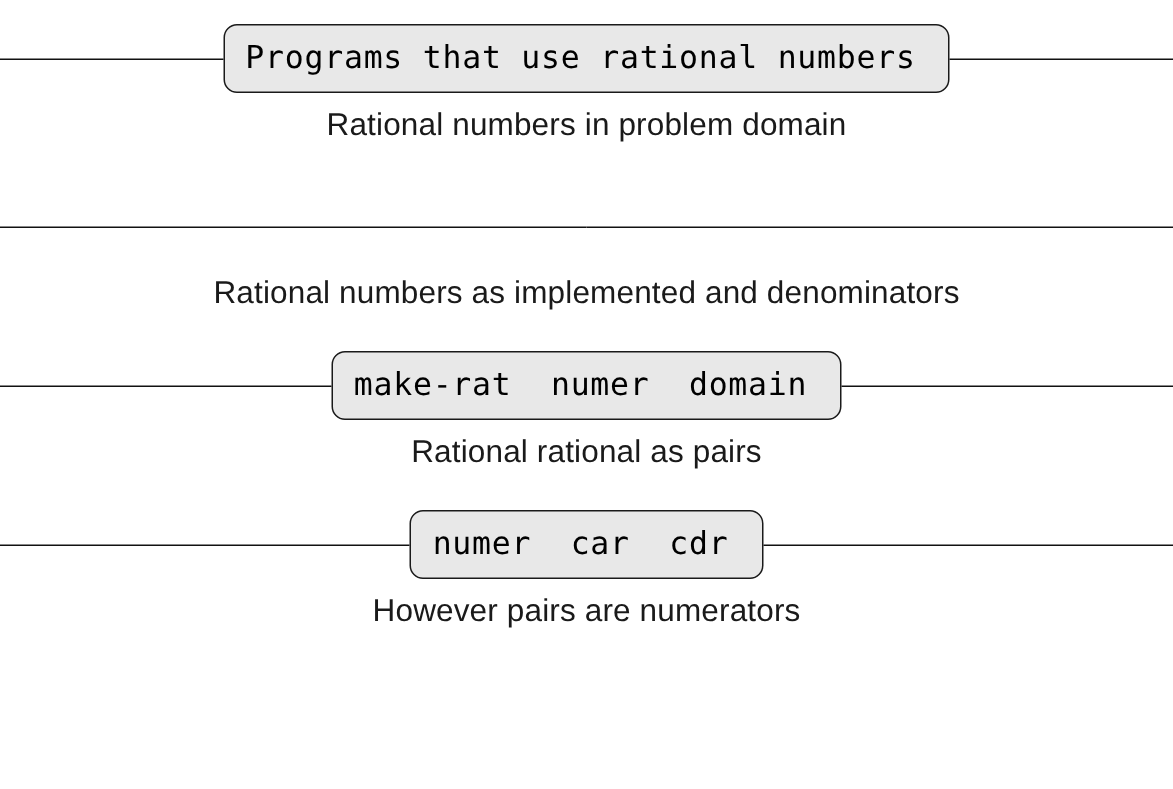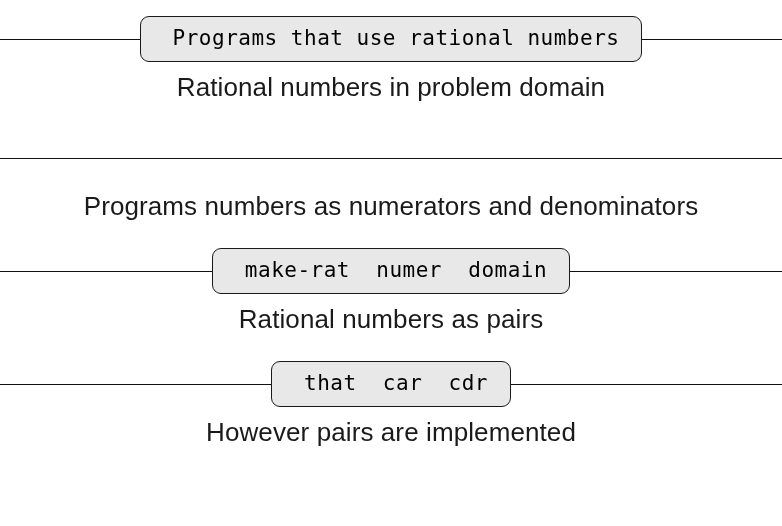--- a/index.html
+++ b/index.html
@@ -39,28 +39,28 @@
   }
   .box {
     flex: 0 0 auto;
     background: #e8e8e8;
     border: 1.5px solid #1a1a1a;
     border-radius: 9px;
     font-family: "DejaVu Sans Mono", "Liberation Mono", monospace;
     font-size: 21px;
     color: #000000;
     letter-spacing: 0.5px;
-    padding: 9px 22px 11px 32px;
+    padding: 9px 22px 11px 14px;
     white-space: pre;
     line-height: 1.15;
     text-align: center;
   }
   .caption {
     text-align: center;
-    font-size: 26px;
+    font-size: 21px;
     color: #1a1a1a;
     font-family: "Liberation Sans", sans-serif;
     margin-top: 8px;
     letter-spacing: 0.1px;
   }
   .gap-1 { height: 30px; }
   .gap-2 { height: 24px; }
   .gap-3 { height: 24px; }
 </style>
 </head>
@@ -77,38 +77,38 @@
     <div class="caption">Rational numbers in problem domain</div>
   </div>
 
   <div class="gap-1"></div>
 
   <div class="layer">
     <div class="bar-row">
       <span class="rule"></span>
       <span class="rule"></span>
     </div>
-    <div class="caption">Programs numbers as numerators and denominators</div>
+    <div class="caption">Rational numbers as implemented and denominators</div>
   </div>
 
   <div class="gap-2"></div>
 
   <div class="layer">
     <div class="bar-row">
       <span class="rule"></span>
       <span class="box">make-rat  numer  domain</span>
       <span class="rule"></span>
     </div>
-    <div class="caption">Rational numbers as pairs</div>
+    <div class="caption">Rational rational as pairs</div>
   </div>
 
   <div class="gap-3"></div>
 
   <div class="layer">
     <div class="bar-row">
       <span class="rule"></span>
-      <span class="box">that  car  cdr</span>
+      <span class="box">numer  car  cdr</span>
       <span class="rule"></span>
     </div>
-    <div class="caption">However pairs are implemented</div>
+    <div class="caption">However pairs are numerators</div>
   </div>
 
 </div>
 
 </body></html>

